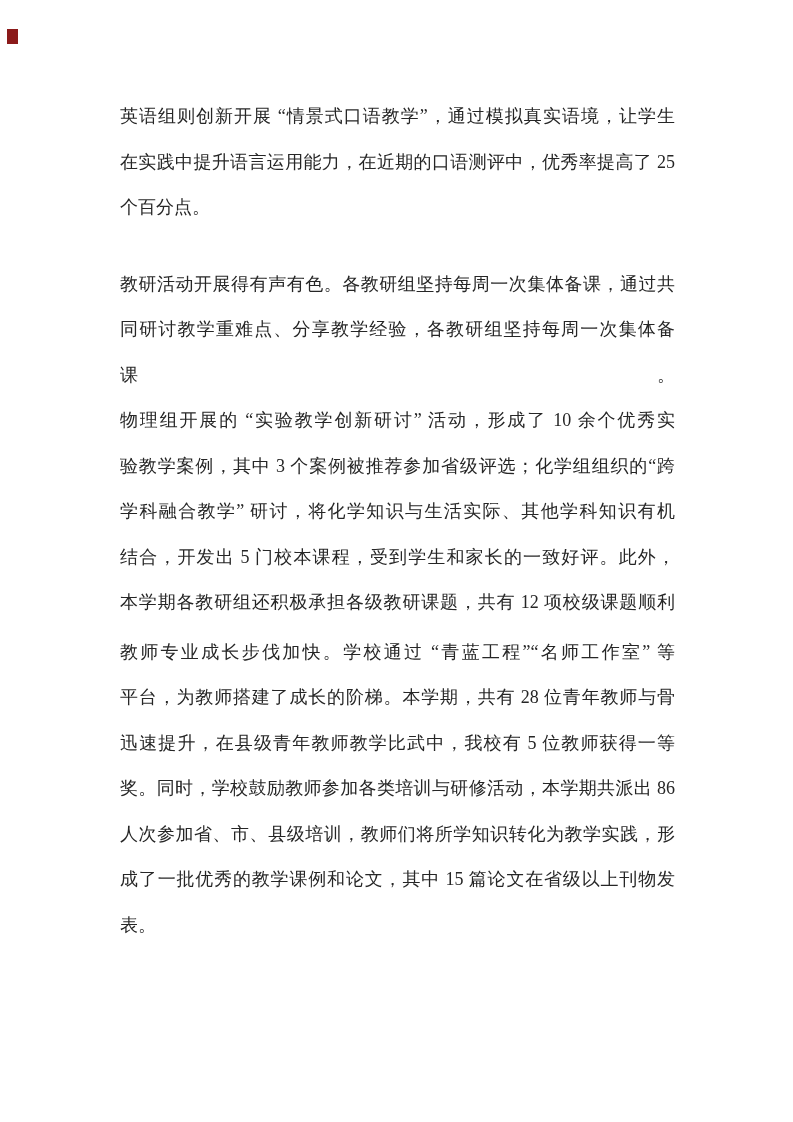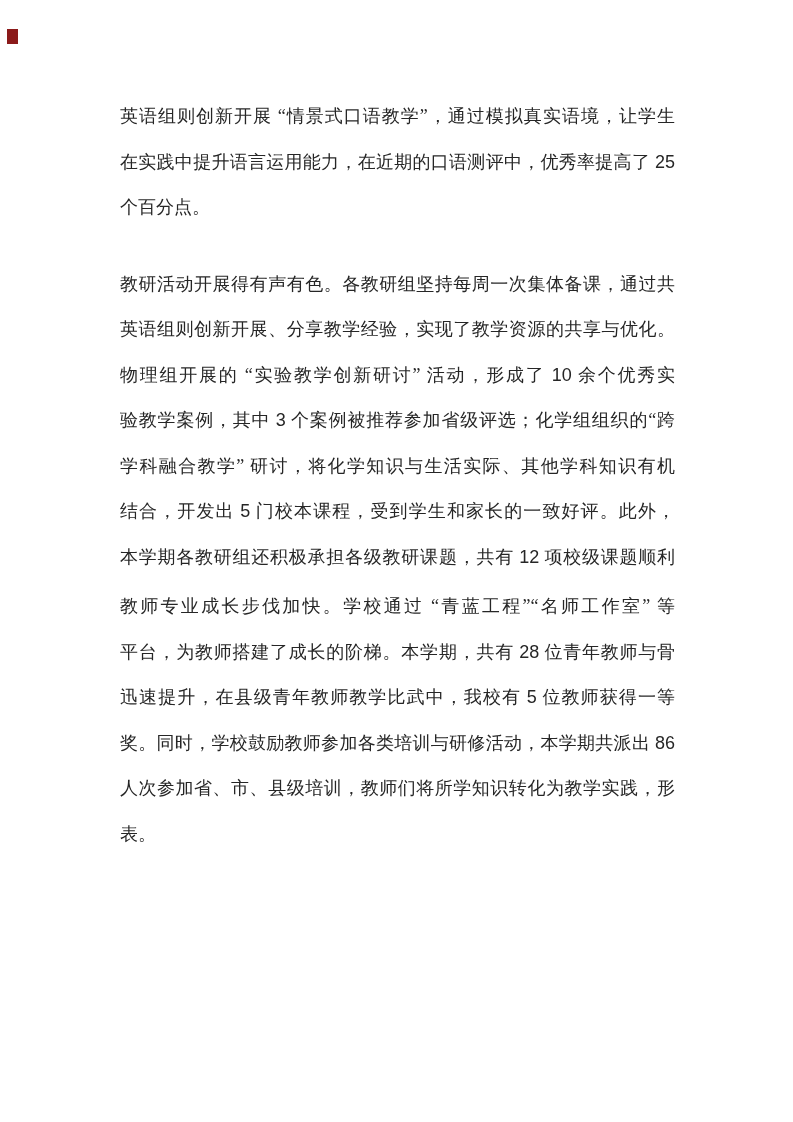--- a/index.html
+++ b/index.html
@@ -41,45 +41,46 @@
     width: 100%;
     text-align: justify;
     text-align-last: justify;
     white-space: normal;
   }
   .line.last {
     text-align: right;
     text-align-last: left;
   }
   .num {
-    font-family: Liberation Sans, sans-serif;
+    font-family: Liberation Serif, serif;
   }
 </style>
 </head>
 <body>
 
 <div class="page">
   <div class="red-marker"></div>
   <div class="doc" id="doc">
       <div class="para">
         <div class="line">英语组则创新开展 “情景式口语教学”，通过模拟真实语境，让学生</div>
         <div class="line">在实践中提升语言运用能力，在近期的口语测评中，优秀率提高了 <span class="num">25</span></div>
         <div class="line last">个百分点。</div>
       </div>
       <div class="para">
         <div class="line">教研活动开展得有声有色。各教研组坚持每周一次集体备课，通过共</div>
-        <div class="line">英语组则创新开展、分享教学经验，实现了教学资源的共享与优化。</div>
+        <div class="line">同研讨教学重难点、分享教学经验，各教研组坚持每周一次集体备课。</div>
         <div class="line">物理组开展的 “实验教学创新研讨” 活动，形成了 <span class="num">10</span> 余个优秀实</div>
         <div class="line">验教学案例，其中 <span class="num">3</span> 个案例被推荐参加省级评选；化学组组织的“跨</div>
         <div class="line">学科融合教学” 研讨，将化学知识与生活实际、其他学科知识有机</div>
         <div class="line">结合，开发出 <span class="num">5</span> 门校本课程，受到学生和家长的一致好评。此外，</div>
         <div class="line">本学期各教研组还积极承担各级教研课题，共有 <span class="num">12</span> 项校级课题顺利</div>
       </div>
       <div class="para">
         <div class="line">教师专业成长步伐加快。学校通过 “青蓝工程”“名师工作室” 等</div>
         <div class="line">平台，为教师搭建了成长的阶梯。本学期，共有 <span class="num">28</span> 位青年教师与骨</div>
         <div class="line">迅速提升，在县级青年教师教学比武中，我校有 <span class="num">5</span> 位教师获得一等</div>
         <div class="line">奖。同时，学校鼓励教师参加各类培训与研修活动，本学期共派出 <span class="num">86</span></div>
         <div class="line">人次参加省、市、县级培训，教师们将所学知识转化为教学实践，形</div>
+        <div class="line">成了一批优秀的教学课例和论文，其中 <span class="num">15</span> 篇论文在省级以上刊物发</div>
         <div class="line last">表。</div>
       </div>
     </div>
 </div>
 
 </body></html>

